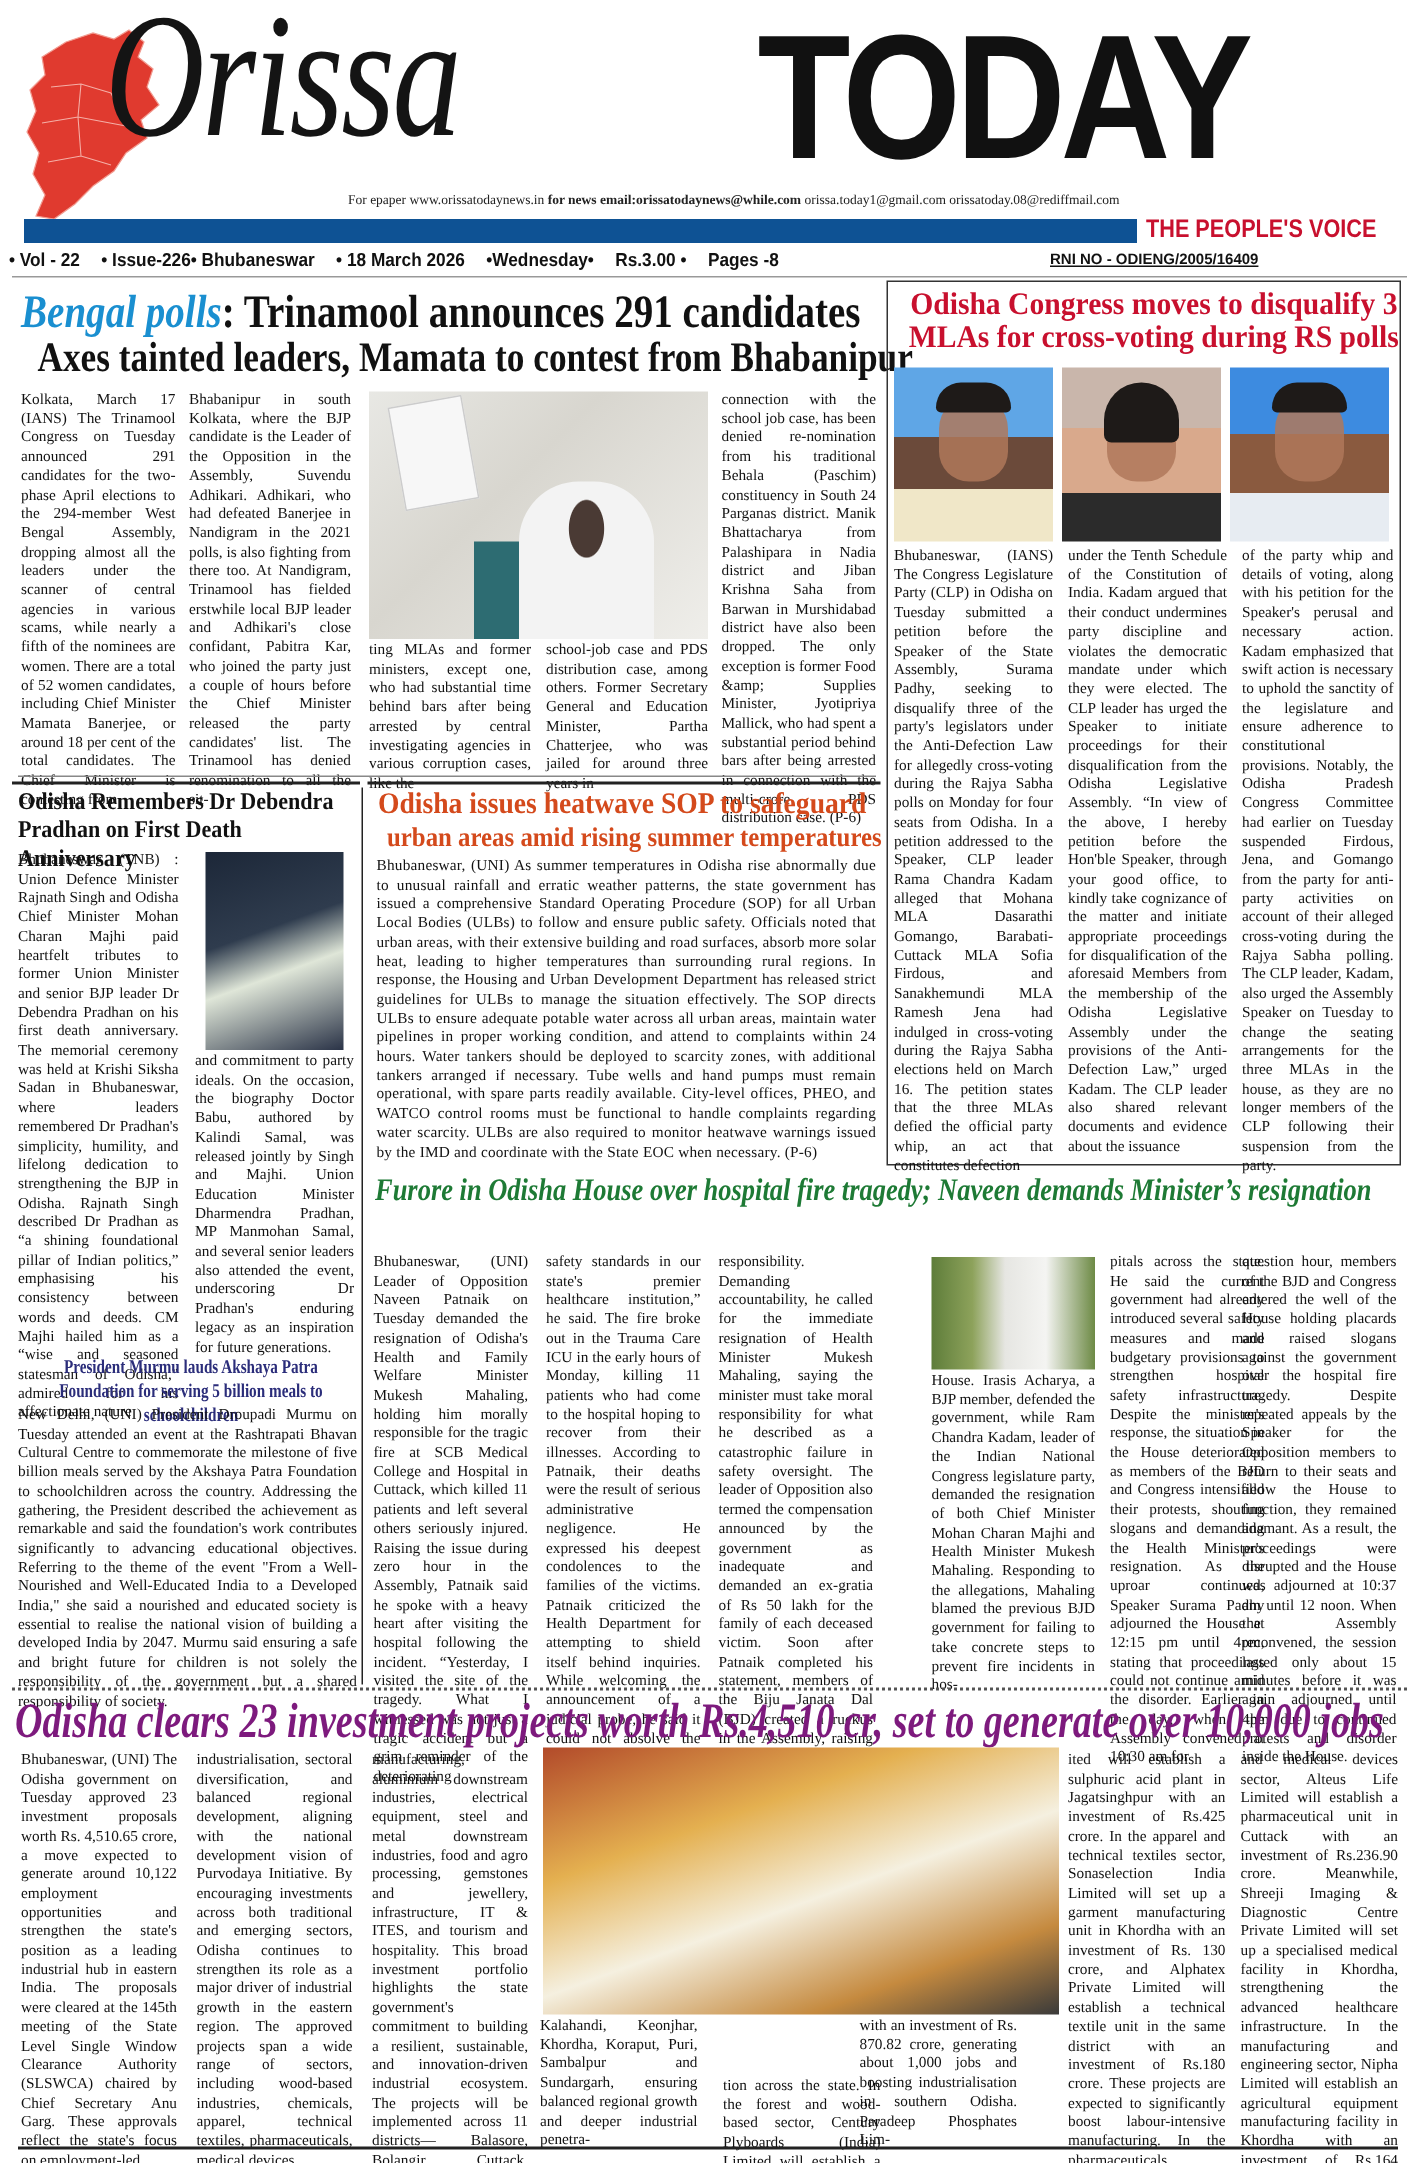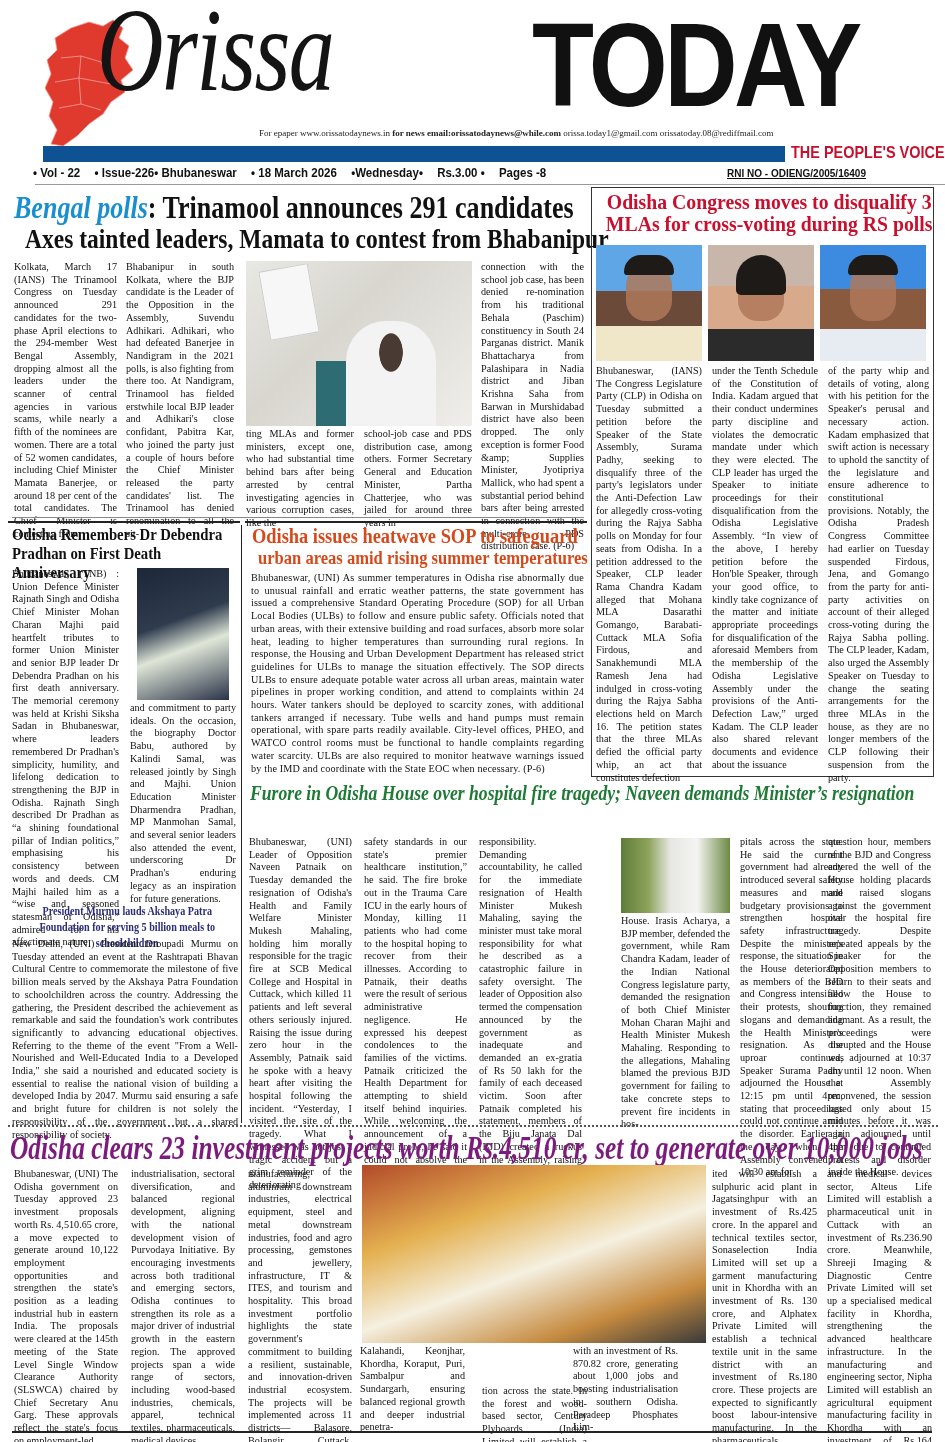--- a/index.html
+++ b/index.html
@@ -1,18 +1,18 @@
 <!DOCTYPE html>
 <html><head>
 <meta charset="utf-8">
 <style>
   * { box-sizing: border-box; margin: 0; padding: 0; }
   body { width: 945px; height: 1442px; background: #fff; font-family: "Liberation Serif", serif; color: #111; position: relative; overflow: hidden; }
   .abs { position: absolute; }
-  .masthead { left: 0; top: 0; width: 882px; height: 190px; margin-left: 27px; }
+  .masthead { left: 0; top: 0; width: 882px; height: 190px; }
   .map-shape { left: 14px; top: 18px; width: 96px; height: 130px; }
   .title-orissa { left: 70px; top: -8px; font-family: "Liberation Serif", serif; font-style: italic; font-size: 118px; letter-spacing: -2px; color: #141414; line-height: 1; transform: scaleX(0.78); transform-origin: left top; }
   .title-today { left: 505px; top: 6px; font-family: "Liberation Sans", sans-serif; font-weight: bold; font-size: 118px; line-height: 1; color: #111; letter-spacing: -4px; transform: scaleX(0.86); transform-origin: left top; }
   .contact { left: 232px; top: 128px; font-size: 9px; white-space: nowrap; color: #222; }
   .contact b { font-weight: bold; }
   .blue-bar { left: 16px; top: 146px; width: 742px; height: 16px; background: #0e5294; }
   .slogan { left: 764px; top: 143px; font-family: "Liberation Sans", sans-serif; font-weight: bold; font-size: 17px; color: #c8102e; transform: scaleX(0.85); transform-origin: left top; white-space: nowrap; }
   .dateline { left: 6px; top: 166px; font-family: "Liberation Sans", sans-serif; font-weight: bold; font-size: 12.5px; white-space: nowrap; color: #111; transform: scaleX(0.92); transform-origin: left top; }
   .dateline span { margin-right: 12px; }
   .rni { left: 700px; top: 168px; font-family: "Liberation Sans", sans-serif; font-weight: bold; font-size: 10px; white-space: nowrap; text-decoration: underline; }

